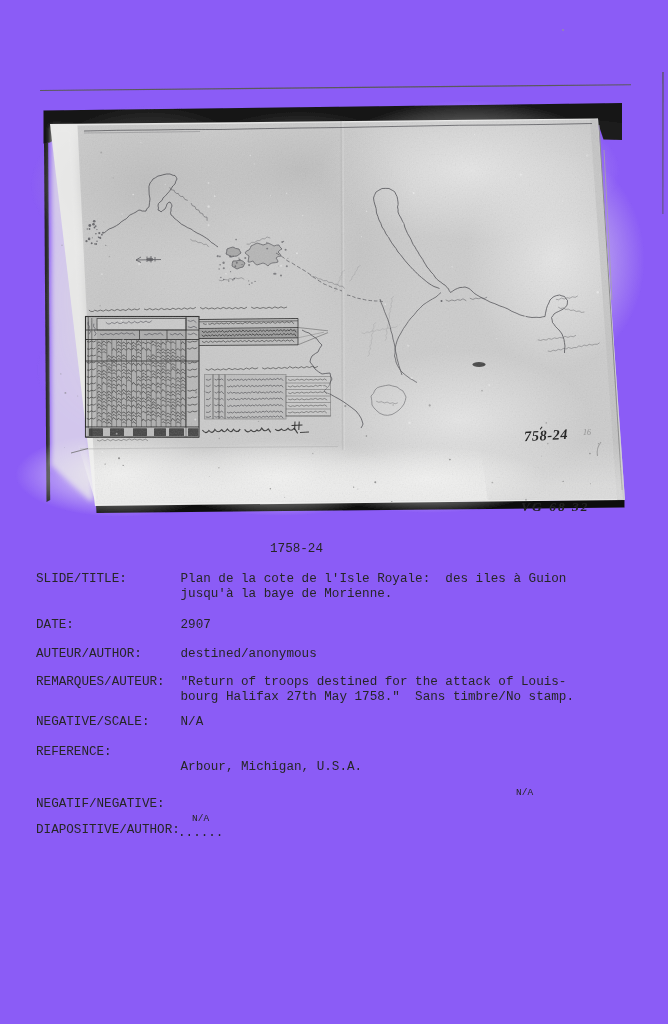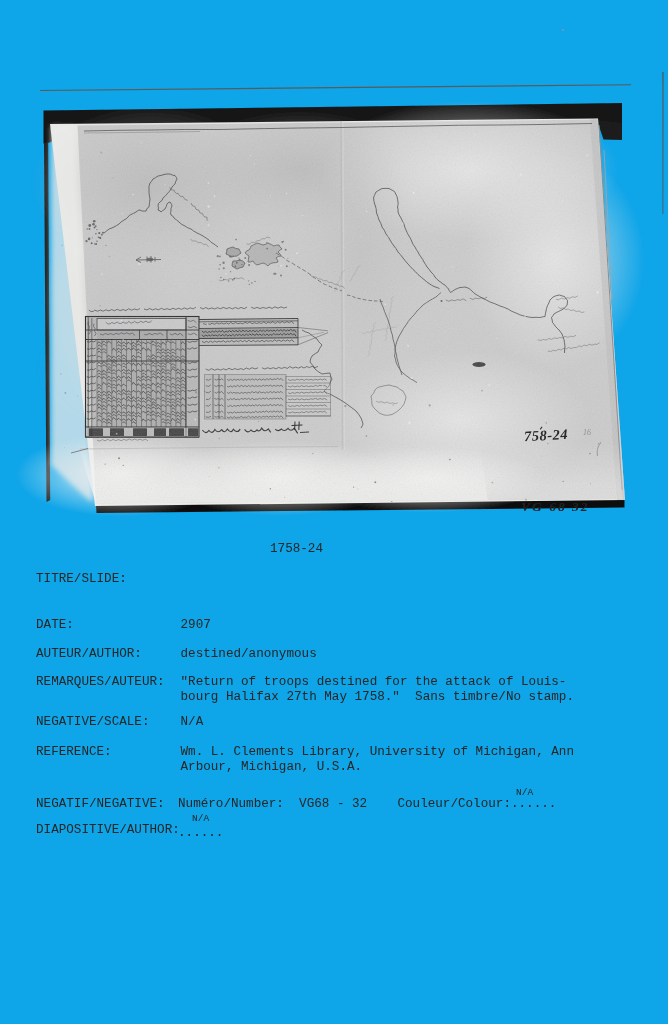--- a/index.html
+++ b/index.html
@@ -1,16 +1,16 @@
 <!DOCTYPE html>
 <html><head>
 <meta charset="utf-8">
 <style>
 html,body{margin:0;padding:0;background:#ffffff;}
-#page{position:relative;width:668px;height:1024px;background:#0ea5e9;overflow:hidden;}
+#page{position:relative;width:668px;height:1024px;background:#8b5cf6;overflow:hidden;}
 .t{position:absolute;font-family:"Liberation Mono",monospace;font-size:12.62px;line-height:15px;color:#262626;white-space:pre;}
 .sup{font-size:9.5px;line-height:11px;}
 </style>
 </head>
 <body>
 <div id="page">
 
 <svg width="668" height="530" viewBox="0 0 668 530" style="position:absolute;left:0;top:0">
 <filter id="scansoft" x="-2%" y="-2%" width="104%" height="104%">
         <feGaussianBlur stdDeviation="0.33"></feGaussianBlur>
@@ -883,23 +883,25 @@
             <feFuncA type="linear" slope="0.16" intercept="0"></feFuncA>
           </feComponentTransfer>
           <feComposite operator="in" in2="SourceGraphic"></feComposite>
         </filter>
 <path d="M77.5,125.5 L597.5,119.5 L623.5,499 L96,503.5 Z" fill="#888888" filter="url(#grain)"></path>
 </g>
 </svg>
 
 <div class="t " style="left:270px;top:540.5px">1758-24</div>
 
-<div class="t " style="left:36px;top:570.5px">TITRE/SLIDE:</div>
-
-
+<div class="t " style="left:36px;top:570.5px">SLIDE/TITLE:</div>
+
+<div class="t " style="left:180.5px;top:570.5px">Plan de la cote de l'Isle Royale:  des iles à Guion</div>
+
+<div class="t " style="left:180.5px;top:585.5px">jusqu'à la baye de Morienne.</div>
 
 <div class="t " style="left:36px;top:617.0px">DATE:</div>
 
 <div class="t " style="left:180.5px;top:617.0px">2907</div>
 
 <div class="t " style="left:36px;top:645.5px">AUTEUR/AUTHOR:</div>
 
 <div class="t " style="left:180.5px;top:645.5px">destined/anonymous</div>
 
 <div class="t " style="left:36px;top:674.0px">REMARQUES/AUTEUR:</div>
@@ -907,27 +909,25 @@
 <div class="t " style="left:180.5px;top:674.0px">"Return of troops destined for the attack of Louis-</div>
 
 <div class="t " style="left:180.5px;top:689.0px">bourg Halifax 27th May 1758."  Sans timbre/No stamp.</div>
 
 <div class="t " style="left:36px;top:713.5px">NEGATIVE/SCALE:</div>
 
 <div class="t " style="left:180.5px;top:713.5px">N/A</div>
 
 <div class="t " style="left:36px;top:743.5px">REFERENCE:</div>
 
-<div class="t " style="left:180.5px;top:743.5px">Wm. L. Clements Library, University of Michigan, Ann</div>
 
 <div class="t " style="left:180.5px;top:758.5px">Arbour, Michigan, U.S.A.</div>
 
 <div class="t " style="left:36px;top:795.5px">NEGATIF/NEGATIVE:</div>
 
-<div class="t " style="left:178px;top:795.5px">Numéro/Number:  VG68 - 32    Couleur/Colour:......</div>
 
 <div class="t sup" style="left:516px;top:787.0px">N/A</div>
 
 <div class="t " style="left:36px;top:821.5px">DIAPOSITIVE/AUTHOR:</div>
 
 <div class="t " style="left:178px;top:824.5px">......</div>
 
 <div class="t sup" style="left:192px;top:812.5px">N/A</div>
 </div>
 

